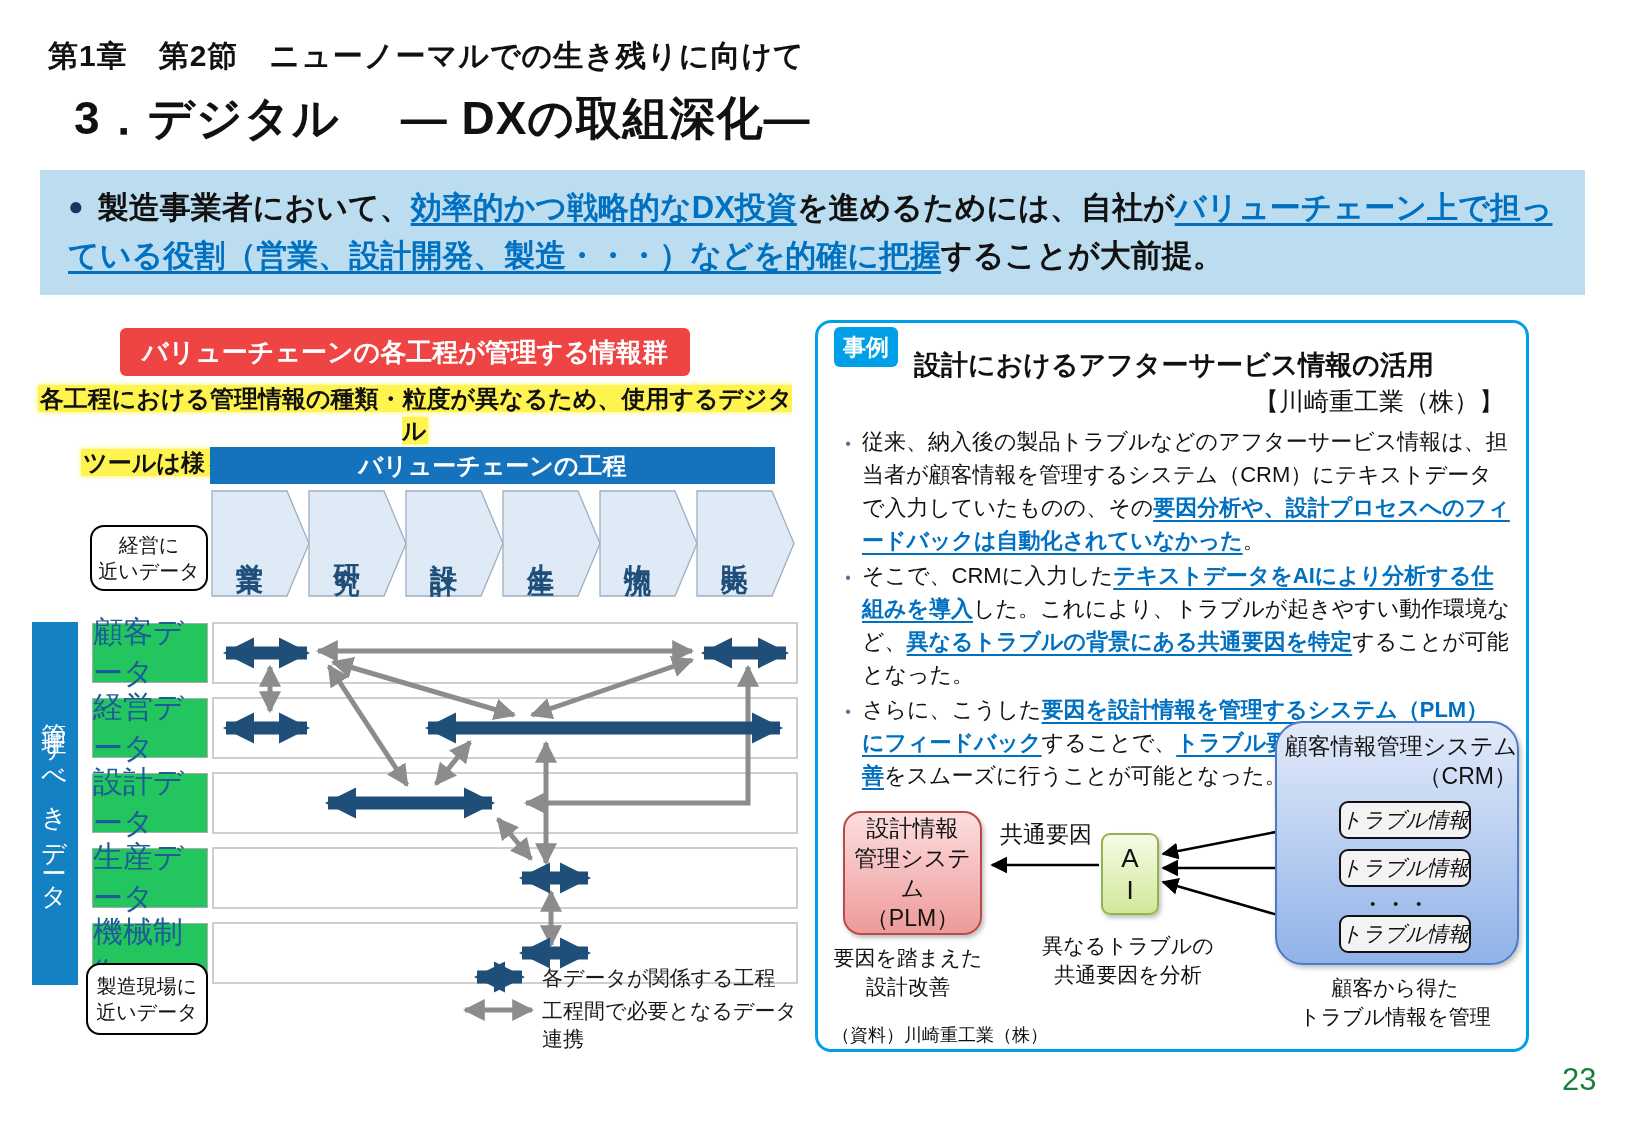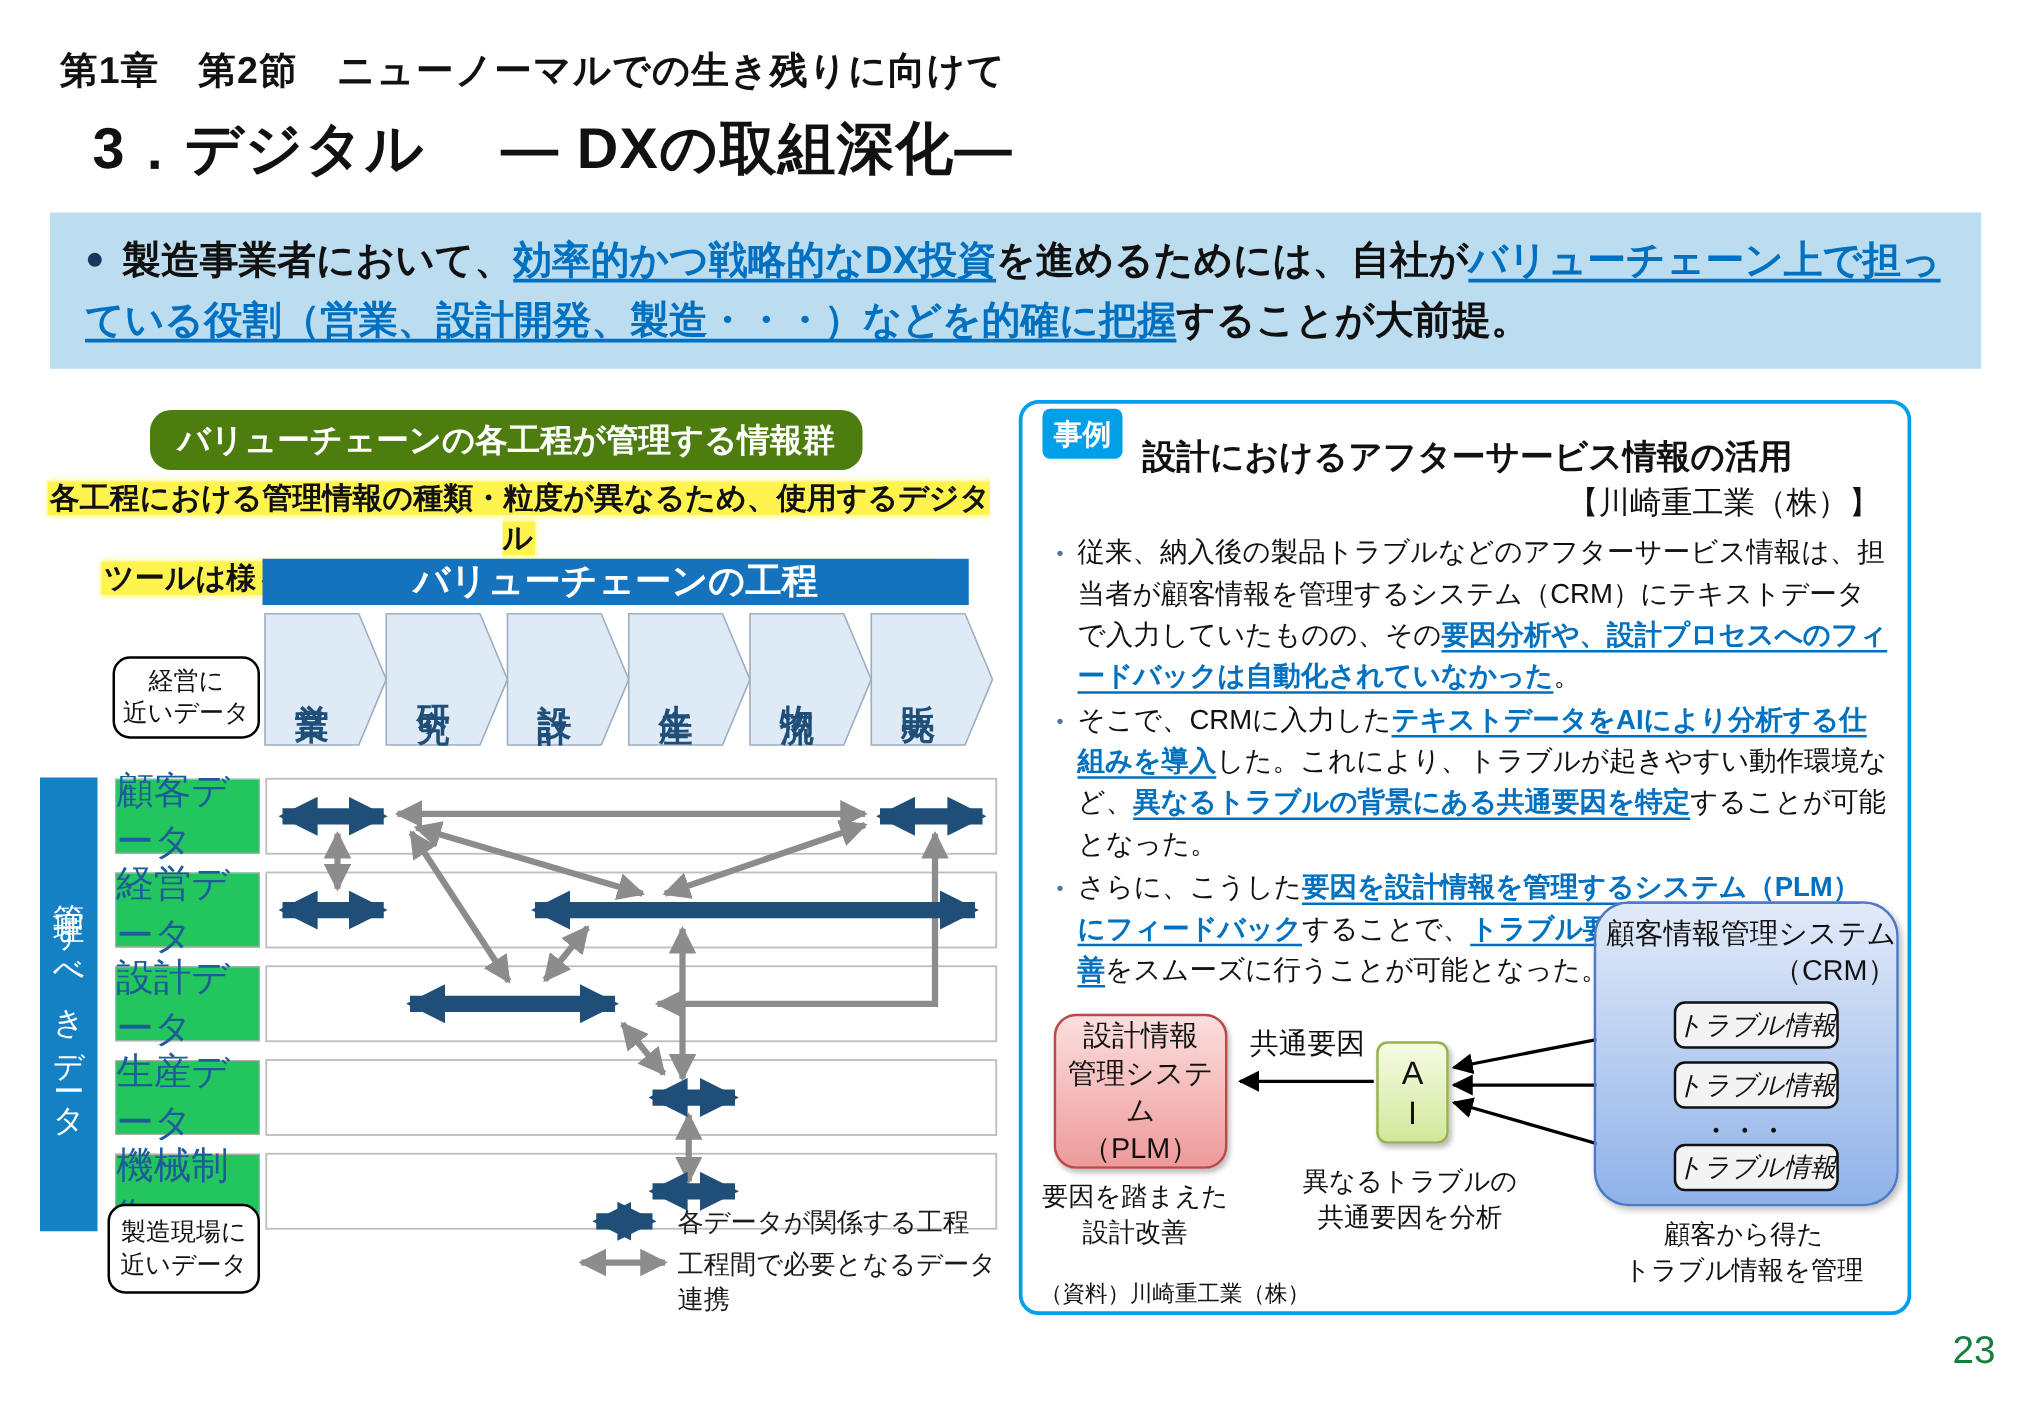--- a/index.html
+++ b/index.html
@@ -9,29 +9,29 @@
   .pre{white-space:pre-line;}
   
   .chapter{left:48px;top:36px;font-size:30px;font-weight:bold;letter-spacing:1px;}
   .title{left:74px;top:88px;font-size:46px;font-weight:bold;letter-spacing:1px;}
   
   .lead{left:40px;top:170px;width:1545px;height:125px;background:#BCDDF0;}
   .lead-inner{position:absolute;left:28px;top:14px;width:1490px;font-size:31px;font-weight:bold;line-height:1.55;}
   .lead-inner .dot{color:#17355E;font-size:26px;margin-right:14px;vertical-align:3px;}
   .hl{color:#0070C0;text-decoration:underline;text-underline-offset:5px;text-decoration-thickness:2.5px;}
   
-  .teal-badge{left:120px;top:328px;width:570px;height:48px;background:#4d7c0f;border-radius:17px;
+  .teal-badge{left:120px;top:328px;width:570px;height:48px;background:#ef4444;border-radius:6px;
               color:#fff;font-size:26px;font-weight:bold;display:flex;align-items:center;justify-content:center;}
   .note{left:35px;top:383px;width:760px;text-align:center;font-size:24px;font-weight:bold;line-height:32px;}
   .note span{background:#FFF44F;box-shadow:0 0 5px #FFF44F;padding:0 2px;}
   
   .diagram{left:30px;top:445px;width:770px;height:600px;}
   .diagram svg{position:absolute;left:0;top:0;}
   .bar-label{left:180px;top:2px;width:565px;height:37px;line-height:37px;text-align:center;
-             color:#fff;font-size:29px;font-weight:bold;}
+             color:#fff;font-size:24px;font-weight:bold;}
   .chev-label{top:56px;width:75px;height:90px;display:flex;align-items:center;justify-content:center;
               writing-mode:vertical-rl;font-size:27px;font-weight:bold;color:#1F4E79;letter-spacing:4px;}
   .rowlab{left:62px;width:116px;height:60px;background:#22c55e;border:1.5px solid #ADADAD;
           display:flex;align-items:center;justify-content:center;font-size:30px;color:#1E5C99;box-sizing:border-box;}
   .sidebar{left:2px;top:177px;width:46px;height:363px;background:#1581C5;display:flex;align-items:center;justify-content:center;
            writing-mode:vertical-rl;color:#fff;font-size:25px;letter-spacing:7px;}
   .nearbox{background:#fff;border:2.5px solid #000;border-radius:14px;display:flex;align-items:center;justify-content:center;
            text-align:center;font-size:20px;line-height:26px;box-sizing:border-box;}
   .legend-lab{font-size:21px;color:#1a1a1a;}
   .src{font-size:18.5px;color:#1a1a1a;}

